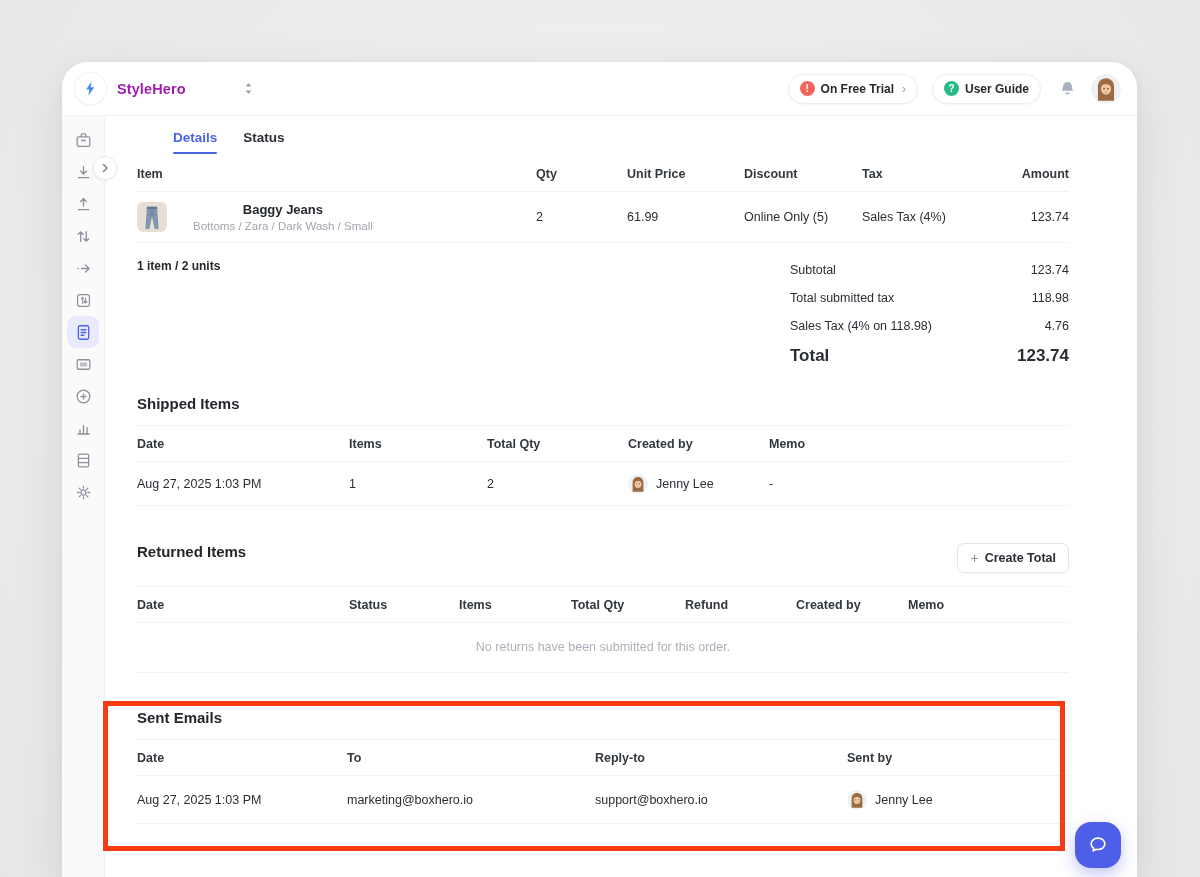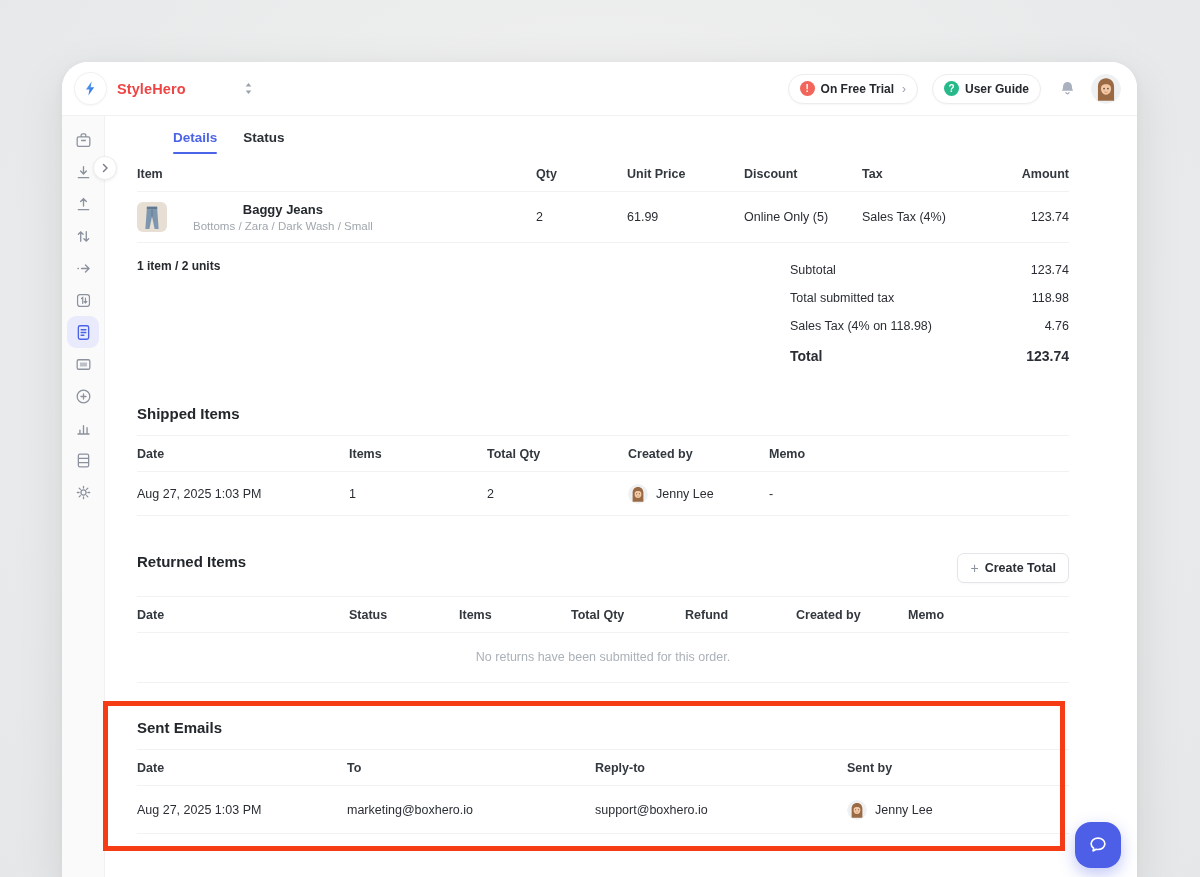--- a/index.html
+++ b/index.html
@@ -18,21 +18,21 @@
   .topbar {
     position:absolute; top:0; left:0; right:0; height:54px;
     display:flex; align-items:center; padding:0 16px 0 13px;
     border-bottom:1px solid #f0f1f2; border-radius:26px 26px 0 0; background:#fff;
   }
   .logo-circle {
     width:31px; height:31px; border-radius:50%; background:#fff;
     box-shadow:0 0 0 1px #f0f1f3, 0 1px 3px rgba(0,0,0,.08);
     display:flex; align-items:center; justify-content:center;
   }
-  .ws-name { margin-left:11px; font-size:14.5px; font-weight:700; color:#ef4444; letter-spacing:.1px; }
+  .ws-name { margin-left:11px; font-size:14.5px; font-weight:700; color:#a21caf; letter-spacing:.1px; }
   .ws-sort { margin-left:57px; display:flex; }
   .spacer { flex:1; }
   .pill {
     height:30px; display:flex; align-items:center; gap:6px; padding:0 11px;
     background:#fff; border:1px solid #ededf0; border-radius:16px;
     box-shadow:0 1px 2px rgba(0,0,0,.04); font-size:12px; font-weight:700; color:#26292e;
     cursor:pointer;
   }
   .pill + .pill { margin-left:14px; }
   .badge-circle {
@@ -84,34 +84,34 @@
   .order-row { height:51px; border-bottom:1px solid #f1f2f3; }
   .item-cell { display:flex; align-items:center; gap:26px;text-align:center; }
   .thumb { width:30px; height:30px; border-radius:6px; background:#e7dfd3; display:flex; align-items:flex-end; justify-content:center; overflow:hidden; }
   .item-name { font-size:13px; font-weight:700; color:#25292e; line-height:1.25; }
   .item-attrs { font-size:11.5px; color:#a0a6ad; margin-top:2px; }
 
   .after-row { display:flex; justify-content:space-between; align-items:flex-start; }
   .summary-line { font-size:12px; font-weight:700; color:#26292e; margin-top:16px; }
   .totals { width:279px; margin-top:13px; }
   .tot-row { display:flex; justify-content:space-between; align-items:center; height:28px; font-size:12.5px; color:#2a2e34; }
-  .tot-row.grand { height:32px; font-size:14px; font-weight:700; }
+  .tot-row.grand { height:32px; font-size:17px; font-weight:700; }
 
   .section-title { font-size:15px; font-weight:700; color:#23272c; }
   .sec-head { display:flex; align-items:flex-start; justify-content:space-between; }
   .btn-outline {
     height:30px; display:flex; align-items:center; gap:6px; padding:0 12px;
     background:#fff; border:1px solid #e4e5e8; border-radius:7px;
     box-shadow:0 1px 2px rgba(0,0,0,.03); font-size:12.5px; font-weight:700; color:#2a2e34; cursor:pointer;
   }
   .plus { color:#8b919d; font-size:14px; font-weight:400; line-height:1; }
   .person { display:flex; align-items:center; gap:8px; }
   .empty-msg { text-align:center; font-size:12.5px; color:#abb1b8; padding:17px 0 18px; }
 
-  .shipped-sec  { margin-top:33px; }
+  .shipped-sec  { margin-top:23px; }
   .returned-sec { margin-top:37px; }
   .sent-sec     { margin-top:36px; }
   .sec-rule { border-bottom:1px solid #f1f2f3; margin-top:13px; }
   .body-row { height:44px; border-bottom:1px solid #f1f2f3; }
   .body-row.tall { height:48px; }
 
   
   .highlight-rect {
     position:absolute; left:103px; top:701px; width:962px; height:150px;
     border:5px solid #f63c15; z-index:6; pointer-events:none;

